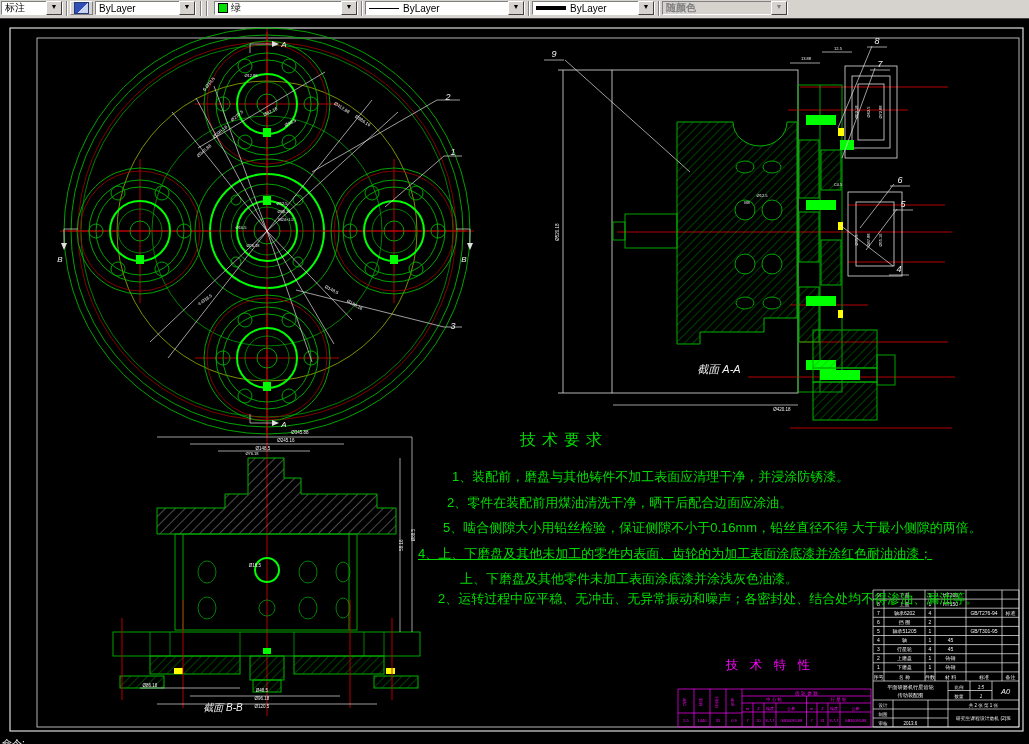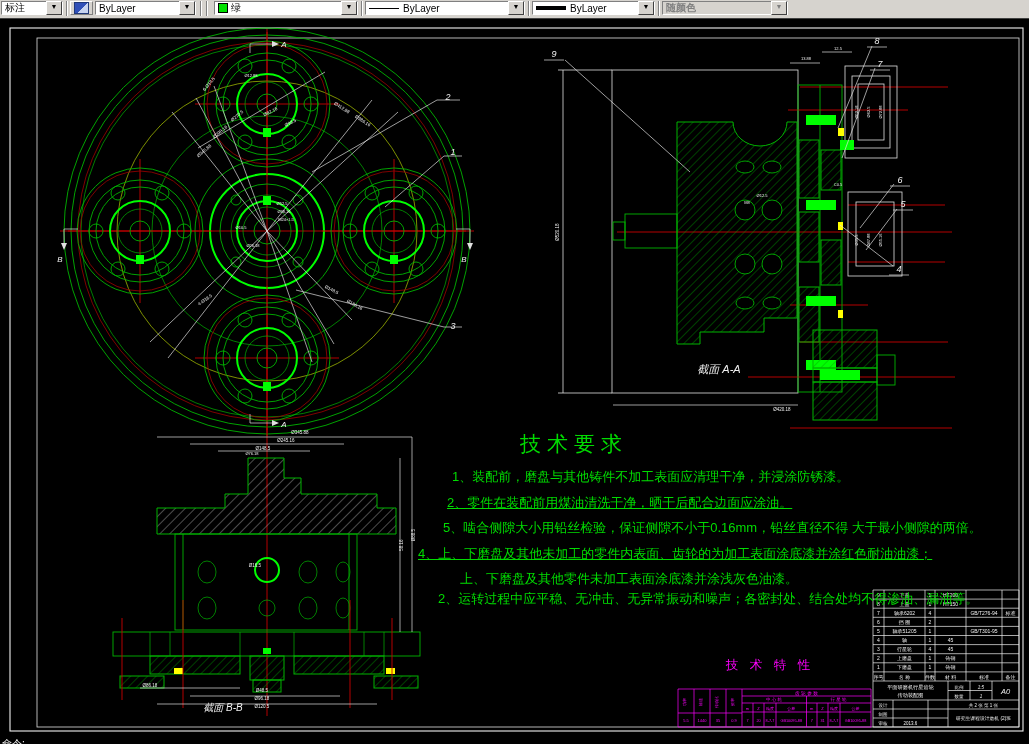--- a/index.html
+++ b/index.html
@@ -34,21 +34,21 @@
   .wl{stroke:#e0e0e0;fill:none;stroke-width:0.7;}
   .wf{stroke:#f0f0f0;fill:none;stroke-width:1.1;}
   .yf{fill:#ffff00;stroke:none;}
   .hole{fill:#000;stroke:#00b400;stroke-width:0.9;}
   .hg{fill:url(#hg);stroke:#00b400;stroke-width:1;}
   .hw{fill:url(#hw);stroke:#00b400;stroke-width:1;}
   .aw{fill:#e0e0e0;stroke:none;}
 
   
   .treq{position:absolute;color:#00dc00;white-space:nowrap;z-index:3;}
-  .treq-title{font-size:21px;letter-spacing:6px;}
+  .treq-title{font-size:16px;letter-spacing:6px;}
   .treq-item{font-size:13px;}
 
   
   .statfrag{position:absolute;left:2px;top:737px;height:7px;width:120px;overflow:hidden;color:#fff;font-size:10px;z-index:4;}
 </style>
 </head>
 <body>
 
 <div id="screen">
 
@@ -500,21 +500,21 @@
         <text x="811.75" y="721.5" font-size="3.8" fill="#ff00ff" text-anchor="middle">7</text>
         <text x="822.5" y="721.5" font-size="3.8" fill="#ff00ff" text-anchor="middle">31</text>
         <text x="834" y="721.5" font-size="3.8" fill="#ff00ff" text-anchor="middle">8-7-7</text>
         <text x="855.5" y="721.5" font-size="3.8" fill="#ff00ff" text-anchor="middle">GB10095-88</text>
       </g>
   </svg>
 
   <div>
     <div class="treq treq-title" style="left:520px;top:430px;">技术要求</div>
     <div class="treq treq-item" style="left:452px;top:468px;">1、装配前，磨盘与其他铸件不加工表面应清理干净，并浸涂防锈漆。</div>
-    <div class="treq treq-item" style="left:447px;top:494px;text-decoration:underline;">2、零件在装配前用煤油清洗干净，晒干后配合边面应涂油。</div>
+    <div class="treq treq-item" style="left:447px;top:494px;">2、零件在装配前用煤油清洗干净，晒干后配合边面应涂油。</div>
     <div class="treq treq-item" style="left:443px;top:519px;">5、啮合侧隙大小用铅丝检验，保证侧隙不小于0.16mm，铅丝直径不得 大于最小侧隙的两倍。</div>
     <div class="treq treq-item" style="left:418px;top:545px;text-decoration:underline;">4、上、下磨盘及其他未加工的零件内表面、齿轮的为加工表面涂底漆并涂红色耐油油漆；</div>
     <div class="treq treq-item" style="left:460px;top:570px;">上、下磨盘及其他零件未加工表面涂底漆并涂浅灰色油漆。</div>
     <div class="treq treq-item" style="left:438px;top:590px;">2、运转过程中应平稳、无冲击、无异常振动和噪声；各密封处、结合处均不得渗油、漏油等。</div>
   </div>
 
   <div class="statfrag">
     <span>命令:</span>
   </div>
 </div>

